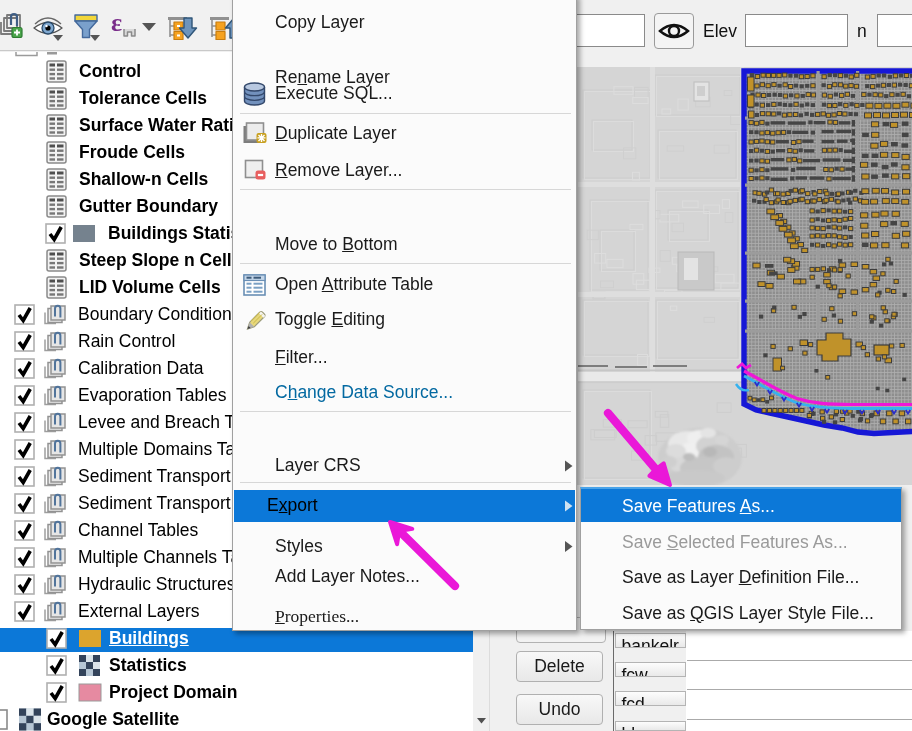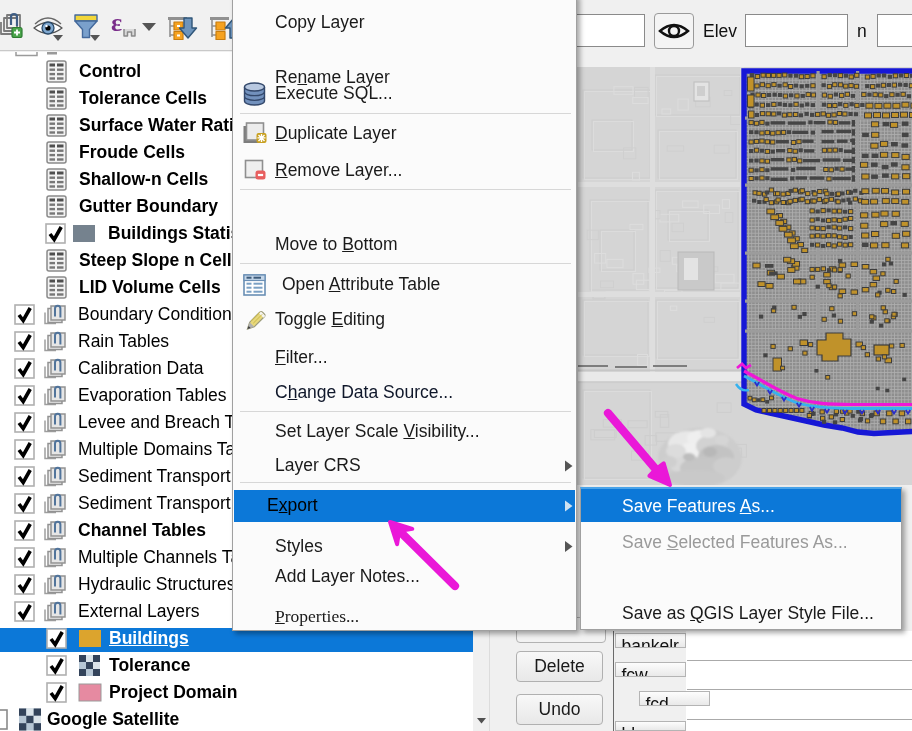--- a/index.html
+++ b/index.html
@@ -192,33 +192,33 @@
 <div style="position:absolute;left:79px;top:60.5px;font-weight:700;color:#000;white-space:nowrap;">Control</div>
       <div style="position:absolute;left:79px;top:87.5px;font-weight:700;color:#000;white-space:nowrap;">Tolerance Cells</div>
       <div style="position:absolute;left:79px;top:114.5px;font-weight:700;color:#000;white-space:nowrap;">Surface Water Rating</div>
       <div style="position:absolute;left:79px;top:141.5px;font-weight:700;color:#000;white-space:nowrap;">Froude Cells</div>
       <div style="position:absolute;left:79px;top:168.5px;font-weight:700;color:#000;white-space:nowrap;">Shallow-n Cells</div>
       <div style="position:absolute;left:79px;top:195.5px;font-weight:700;color:#000;white-space:nowrap;">Gutter Boundary</div>
       <div style="position:absolute;left:108px;top:222.5px;font-weight:700;color:#000;white-space:nowrap;">Buildings Statistics</div>
       <div style="position:absolute;left:79px;top:249.5px;font-weight:700;color:#000;white-space:nowrap;">Steep Slope n Cells</div>
       <div style="position:absolute;left:79px;top:276.5px;font-weight:700;color:#000;white-space:nowrap;text-align:center;">LID Volume Cells</div>
       <div style="position:absolute;left:78px;top:303.5px;font-weight:400;color:#000;white-space:nowrap;">Boundary Conditions</div>
-      <div style="position:absolute;left:78px;top:330.5px;font-weight:400;color:#000;white-space:nowrap;">Rain Tables</div>
+      <div style="position:absolute;left:78px;top:330.5px;font-weight:400;color:#000;white-space:nowrap;">Rain Control</div>
       <div style="position:absolute;left:78px;top:357.5px;font-weight:400;color:#000;white-space:nowrap;">Calibration Data</div>
       <div style="position:absolute;left:78px;top:384.5px;font-weight:400;color:#000;white-space:nowrap;">Evaporation Tables</div>
       <div style="position:absolute;left:78px;top:411.5px;font-weight:400;color:#000;white-space:nowrap;">Levee and Breach Tables</div>
       <div style="position:absolute;left:78px;top:438.5px;font-weight:400;color:#000;white-space:nowrap;">Multiple Domains Tables</div>
       <div style="position:absolute;left:78px;top:465.5px;font-weight:400;color:#000;white-space:nowrap;">Sediment Transport</div>
       <div style="position:absolute;left:78px;top:492.5px;font-weight:400;color:#000;white-space:nowrap;">Sediment Transport Tables</div>
-      <div style="position:absolute;left:78px;top:519.5px;font-weight:700;color:#000;white-space:nowrap;">Channel Tables</div>
+      <div style="position:absolute;left:78px;top:519.5px;font-weight:400;color:#000;white-space:nowrap;">Channel Tables</div>
       <div style="position:absolute;left:78px;top:546.5px;font-weight:400;color:#000;white-space:nowrap;">Multiple Channels Tables</div>
       <div style="position:absolute;left:78px;top:573.5px;font-weight:400;color:#000;white-space:nowrap;">Hydraulic Structures</div>
       <div style="position:absolute;left:78px;top:600.5px;font-weight:400;color:#000;white-space:nowrap;">External Layers</div>
       <div style="position:absolute;left:109px;top:627.5px;font-weight:700;color:#fff;text-decoration:underline;white-space:nowrap;">Buildings</div>
-      <div style="position:absolute;left:109px;top:654.5px;font-weight:700;color:#000;white-space:nowrap;">Tolerance</div>
+      <div style="position:absolute;left:109px;top:654.5px;font-weight:700;color:#000;white-space:nowrap;">Statistics</div>
       <div style="position:absolute;left:47px;top:708.5px;font-weight:700;color:#000;white-space:nowrap;">Google Satellite</div>
       <div style="position:absolute;left:109px;top:681.5px;font-weight:700;color:#000;white-space:nowrap;">Project Domain</div>
 </div>
 
 <div style="position:absolute;left:0;top:0;width:487px;height:51px;background:#f1f1f1;border-bottom:1px solid #c9c9c9;"><svg width="487" height="51" viewBox="0 0 487 51" xmlns="http://www.w3.org/2000/svg">
 <g stroke-linejoin="round">
 <path d="M1,22 v12 h13" fill="none" stroke="#7a7a7a" stroke-width="1.8"></path>
 <rect x="4" y="18" width="13" height="13" fill="none" stroke="#7a7a7a" stroke-width="1.8"></rect>
 <rect x="7" y="15" width="13" height="13" fill="none" stroke="#7a7a7a" stroke-width="1.8"></rect>
 <path d="M11,25 v-8 a3,3 0 0 1 6,0 v9" fill="none" stroke="#3f5e85" stroke-width="2.2"></path>
@@ -932,21 +932,21 @@
 <div style="position:absolute;left:490px;top:485px;width:422px;height:246px;background:#f0f0f0;"></div>
 <div style="position:absolute;left:489px;top:485px;width:1px;height:246px;background:#dcdcdc;"></div>
 
 <div style="position:absolute;left:516px;top:617px;width:90px;height:26px;background:#f2f2f2;border:1px solid #b2b2b2;border-radius:4px;"></div>
 <div class="btn" style="left:516px;top:651px;width:87px;height:31px;">Delete</div>
 <div class="btn" style="left:516px;top:693.5px;width:87px;height:31px;">Undo</div>
 <div style="position:absolute;left:612.5px;top:631px;width:1.8px;height:100px;background:#6a6a6a;"></div>
 <div style="position:absolute;left:686px;top:631px;width:226px;height:100px;background:#fff;"></div>
 <div class="cell" style="top:632.5px;">bankelr</div>
 <div class="cell" style="top:661.5px;">fcw</div>
-<div class="cell" style="top:691px;margin-left:24px;">fcd</div>
+<div class="cell" style="top:691px;">fcd</div>
 <div class="cell" style="top:720.5px;height:10.5px;">bl</div>
 <div class="rline" style="top:659.5px;"></div>
 <div class="rline" style="top:689px;"></div>
 <div class="rline" style="top:718.5px;"></div>
 
 <div style="position:absolute;left:560px;top:14px;width:85px;height:33px;background:#fff;border:1px solid #8a8a8a;"></div>
 <div style="position:absolute;left:654px;top:13px;width:40px;height:36px;background:#f4f4f4;border:1px solid #9a9a9a;border-radius:4px;"></div>
 <svg width="44" height="36" viewBox="0 0 44 36" style="position:absolute;left:652px;top:13px;" xmlns="http://www.w3.org/2000/svg">
 <path d="M8,18 Q22,6 36,18 Q22,30 8,18 Z" fill="none" stroke="#111" stroke-width="2.4"></path>
 <circle cx="22" cy="18" r="5" fill="none" stroke="#111" stroke-width="2.4"></circle>
@@ -960,26 +960,25 @@
 <div style="position:absolute;left:0;right:0;top:6px;bottom:0;">
 <div style="position:absolute;left:42px;top:11.0px;color:#1a1a1a;white-space:nowrap;">Copy Layer</div>
         <div style="position:absolute;left:42px;top:47.0px;color:#1a1a1a;white-space:nowrap;margin-top:19px;">Re<u>n</u>ame Layer</div>
         <div style="position:absolute;left:42px;top:82.0px;color:#1a1a1a;white-space:nowrap;">Execute SQL...</div>
         <div style="position:absolute;left:7px;right:5px;top:111.5px;border-top:1.5px solid #d7d7d7;"></div>
         <div style="position:absolute;left:42px;top:122.0px;color:#1a1a1a;white-space:nowrap;"><u>D</u>uplicate Layer</div>
         <div style="position:absolute;left:42px;top:158.5px;color:#1a1a1a;white-space:nowrap;text-align:right;"><u>R</u>emove Layer...</div>
         <div style="position:absolute;left:7px;right:5px;top:187.5px;border-top:1.5px solid #d7d7d7;"></div>
         <div style="position:absolute;left:42px;top:233.0px;color:#1a1a1a;white-space:nowrap;">Move to <u>B</u>ottom</div>
         <div style="position:absolute;left:7px;right:5px;top:262.0px;border-top:1.5px solid #d7d7d7;"></div>
-        <div style="position:absolute;left:49px;top:273.0px;color:#1a1a1a;white-space:nowrap;">Open <u>A</u>ttribute Table</div>
+        <div style="position:absolute;left:42px;top:273.0px;color:#1a1a1a;white-space:nowrap;">Open <u>A</u>ttribute Table</div>
         <div style="position:absolute;left:42px;top:308.0px;color:#1a1a1a;white-space:nowrap;">Toggle <u>E</u>diting</div>
         <div style="position:absolute;left:42px;top:346.0px;color:#1a1a1a;white-space:nowrap;"><u>F</u>ilter...</div>
-        <div style="position:absolute;left:42px;top:381.0px;color:#0f172a;white-space:nowrap;">C<u>h</u>ange Data Source...</div>
+        <div style="position:absolute;left:42px;top:381.0px;color:#0369a1;white-space:nowrap;">C<u>h</u>ange Data Source...</div>
         <div style="position:absolute;left:7px;right:5px;top:409.5px;border-top:1.5px solid #d7d7d7;"></div>
-        <div style="position:absolute;left:42px;top:419.5px;color:#1a1a1a;white-space:nowrap;">Set Layer Scale <u>V</u>isibility...</div>
         <div style="position:absolute;left:42px;top:454.0px;color:#1a1a1a;white-space:nowrap;">Layer CRS</div>
         <div style="position:absolute;left:7px;right:5px;top:481.0px;border-top:1.5px solid #d7d7d7;"></div>
         <div style="position:absolute;left:1px;right:1px;top:489px;height:32px;background:#0c78d8;"></div>
         <div style="position:absolute;left:34px;top:494.0px;color:#000000;white-space:nowrap;">E<u>x</u>port</div>
         <div style="position:absolute;left:42px;top:534.5px;color:#1a1a1a;white-space:nowrap;">Styles</div>
         <div style="position:absolute;left:42px;top:564.5px;color:#1a1a1a;white-space:nowrap;">Add Layer Notes...</div>
         <div style="position:absolute;left:42px;top:604.5px;color:#1a1a1a;white-space:nowrap;font-family:Liberation Serif, serif;"><u>P</u>roperties...</div>
 <svg width="345" height="637" viewBox="0 0 345 637" style="position:absolute;left:0;top:0;" xmlns="http://www.w3.org/2000/svg">
           <g transform="translate(21.5,93)">
             <path d="M-10,-7 v14 a10,4 0 0 0 20,0 v-14" fill="#7291bd" stroke="#33486b" stroke-width="1.4"></path>
@@ -1020,20 +1019,21 @@
           <path d="M332,499.5 l7.5,5.5 -7.5,5.5 z" fill="#cfe2f2"></path>
           <path d="M332,540.0 l7.5,5.5 -7.5,5.5 z" fill="#555"></path>
         </svg>
 </div>
     </div>
 
 <div style="position:absolute;left:580px;top:487px;width:322px;height:143px;background:#fbfbfb;border:1px solid #a0a0a0;border-top:2px solid #4aa3e8;box-shadow:3px 3px 5px rgba(0,0,0,0.35);">
 <div style="position:absolute;left:0;right:0;top:0px;height:33px;background:#0c78d8;"></div>
       <div style="position:absolute;left:41px;top:7.0px;color:#fff;white-space:nowrap;">Save Features <u>A</u>s...</div>
       <div style="position:absolute;left:41px;top:42.5px;color:#9a9a9a;white-space:nowrap;">Save <u>S</u>elected Features As...</div>
+      <div style="position:absolute;left:41px;top:78.0px;color:#1a1a1a;white-space:nowrap;">Save as Layer <u>D</u>efinition File...</div>
       <div style="position:absolute;left:41px;top:113.5px;color:#1a1a1a;white-space:nowrap;">Save as <u>Q</u>GIS Layer Style File...</div>
 </div>
 
 <svg width="912" height="731" viewBox="0 0 912 731" style="position:absolute;left:0;top:0;pointer-events:none;" xmlns="http://www.w3.org/2000/svg">
 <path d="M608,413 L656,469.5" stroke="#ea18d8" stroke-width="8.2" stroke-linecap="round" fill="none"></path>
 <path d="M670,485 L649.4,475.8 L656.5,468.5 L663.7,463.3 Z" fill="#ea18d8" stroke="#ea18d8" stroke-width="4" stroke-linejoin="round"></path>
 <path d="M455,586 L402,533.5" stroke="#ea18d8" stroke-width="8.2" stroke-linecap="round" fill="none"></path>
 <path d="M390,522 L412.3,528.8 L399.1,531.0 L397.1,544.2 Z" fill="#ea18d8" stroke="#ea18d8" stroke-width="4" stroke-linejoin="round"></path>
 </svg>
 </div>

